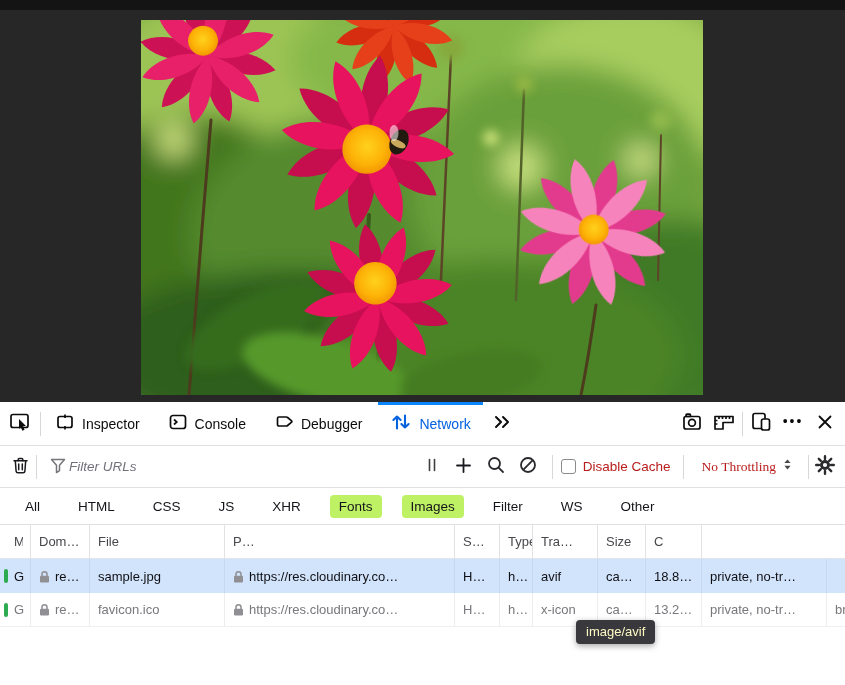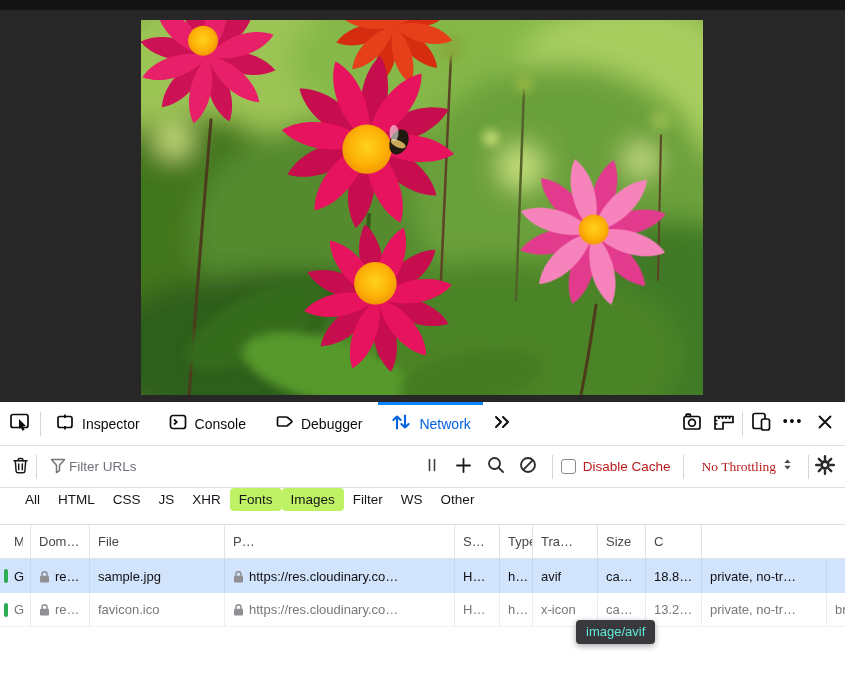--- a/index.html
+++ b/index.html
@@ -21,27 +21,27 @@
   .vsep { width:1px; height:24px; background:#d7d7db; align-self:center; }
   .tab { display:flex; align-items:center; gap:7px; padding:0 14px; font-size:14px; color:#0c0c0d; position:relative; background:none; border:none; cursor:pointer; font-family:inherit; }
   .tab.active { color:#0561e0; }
   .tab.active::before { content:""; position:absolute; left:2px; right:2px; top:0; height:3px; background:#0a84ff; }
   .tab-right { margin-left:auto; display:flex; align-items:center; gap:4px; padding-right:6px; }
   .tab-right .iconbtn { width:28px; height:44px; }
   .meatballs { font-size:14px; letter-spacing:2px; color:#0c0c0d; padding-bottom:6px; }
 
   .toolbar2 { height:42px; display:flex; align-items:center; border-bottom:1px solid #e0e0e2; }
   .toolbar2 .iconbtn { width:32px; height:42px; }
-  .filter-placeholder { font-size:13.5px; color:#71717a; margin-left:2px; }
+  .filter-placeholder { font-size:13.5px; color:#71717a; margin-left:2px;font-style:italic; }
   .grow { flex:1; }
   .chk { width:15px; height:15px; border:1.5px solid #8a8a8e; border-radius:3px; background:#fff; margin-right:7px; cursor:pointer; }
   .tb-label { font-size:13.5px; color:#b91c1c; white-space:nowrap; }
   .throttle { display:flex; align-items:center; gap:5px; padding:0 14px; background:none; border:none; cursor:pointer; font-family:Liberation Serif, serif; }
 
-  .filterbar { height:37px; display:flex; align-items:flex-start; gap:0; padding-left:16px; border-bottom:1px solid #e0e0e2; }
+  .filterbar { height:37px; display:flex; align-items:center; gap:20px; padding-left:16px; border-bottom:1px solid #e0e0e2; }
   .pill { font-size:13.5px; color:#15141a; padding:4px 9px; border-radius:4px; background:none; border:none; cursor:pointer; font-family:inherit; white-space:nowrap; }
   .pill.active { background:#bef264; }
 
   
   .trow { display:grid; grid-template-columns:12px 19px 59px 135px 230px 45px 33px 65px 48px 56px 125px minmax(0,1fr);
           height:34px; font-size:13px; align-items:stretch; }
   .cell { display:flex; align-items:center; gap:5px; padding:0 4px 0 8px; overflow:hidden; white-space:nowrap; border-right:1px solid #ececef; }
   .cell:last-child { border-right:none; }
   .thead { color:#47474c; border-bottom:1px solid #e4e4e7; }
   .thead .cell { border-right:1px solid #e2e2e5; }
@@ -51,21 +51,21 @@
   .row-sel { background:#d2e4fc; color:#101014; }
   .row-sel .cell { border-right-color:rgba(30,60,110,0.07); }
   .row-plain { color:#77777c; border-bottom:1px solid #f0f0f2; }
   .statuspill { width:4px; height:14px; border-radius:2px; background:#2cab51; }
   .locksvg { flex:0 0 auto; }
   .txt { overflow:hidden; text-overflow:clip; }
 
   .empty-rest { background:#fff; }
 
   
-  .tooltip { position:absolute; left:576px; top:620px; background:#39393d; color:#5eead4;
+  .tooltip { position:absolute; left:576px; top:620px; background:#39393d; color:#fef9c3;
     font-size:13px; padding:4px 10px 5px; border-radius:4px; box-shadow:0 2px 6px rgba(0,0,0,0.35); z-index:5; }
 </style>
 </head>
 <body>
 
 <div class="stage">
 
   <div class="page">
     <svg class="photo" viewBox="0 0 562 375" width="562" height="375" preserveAspectRatio="none">
       <defs>

